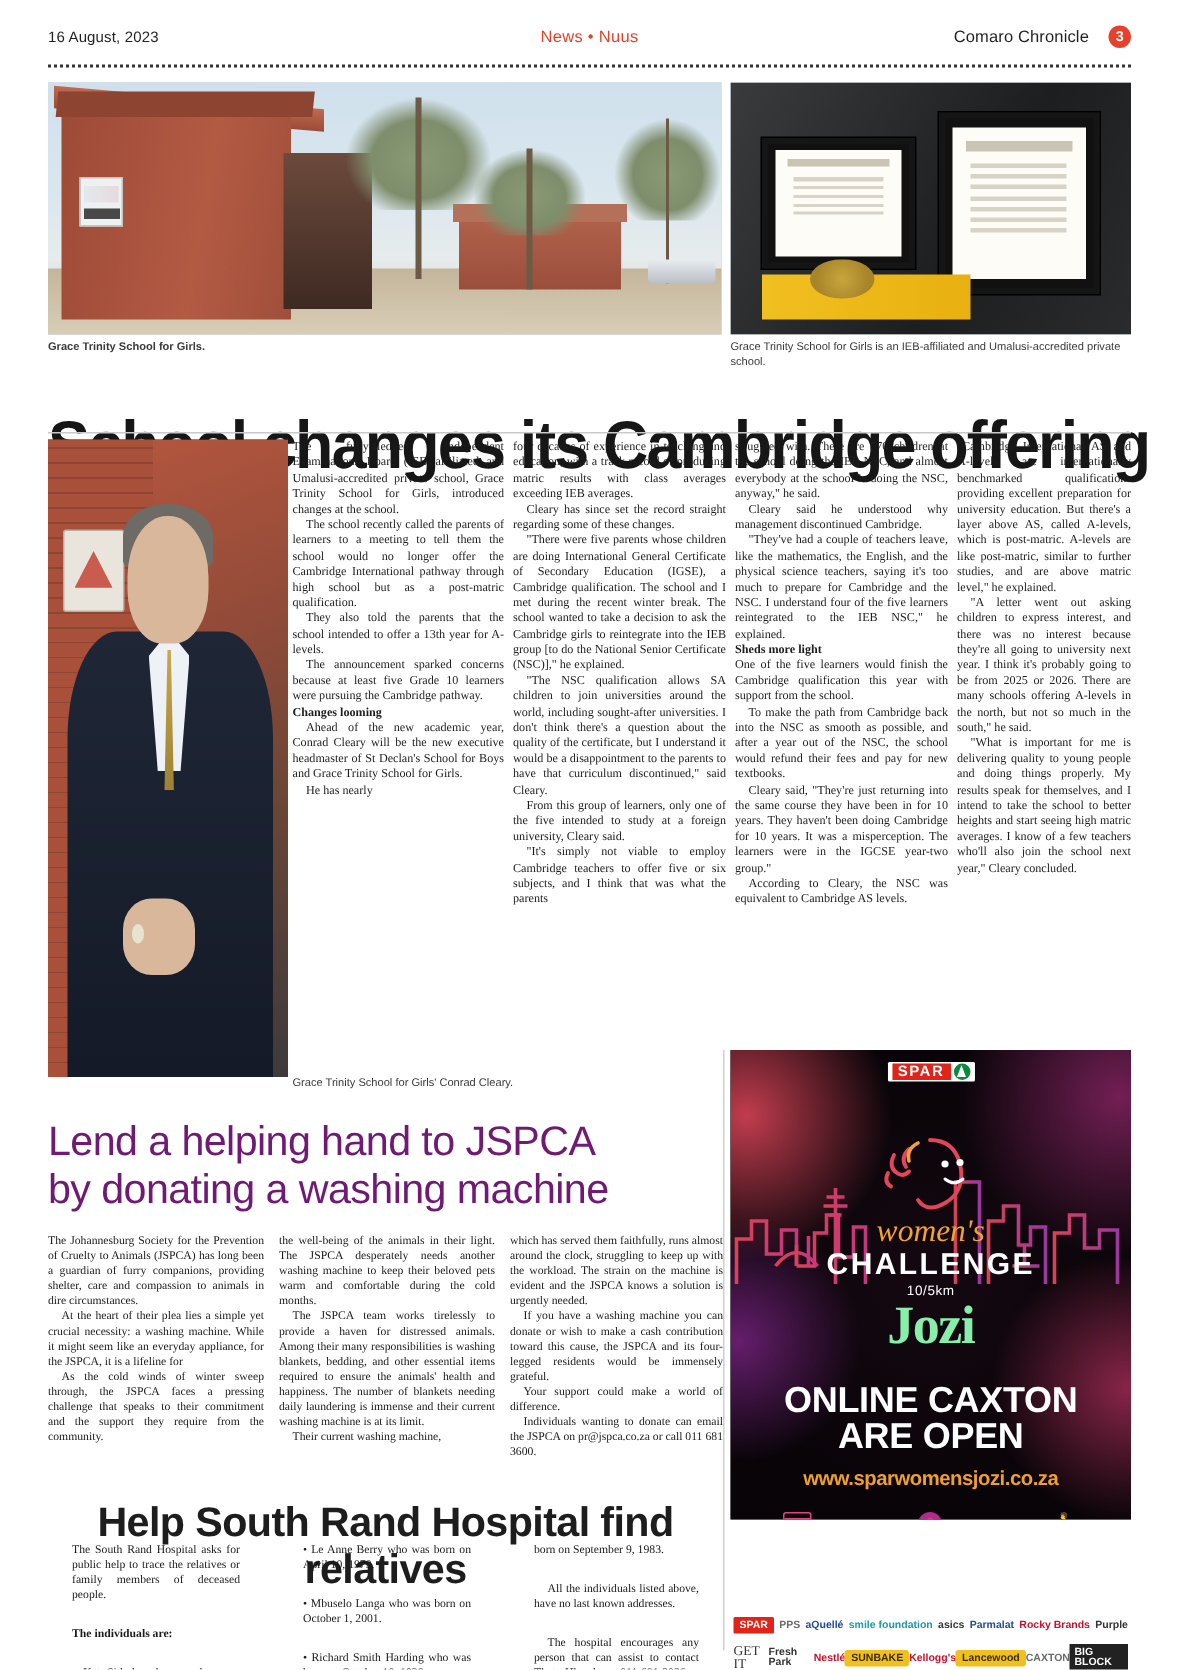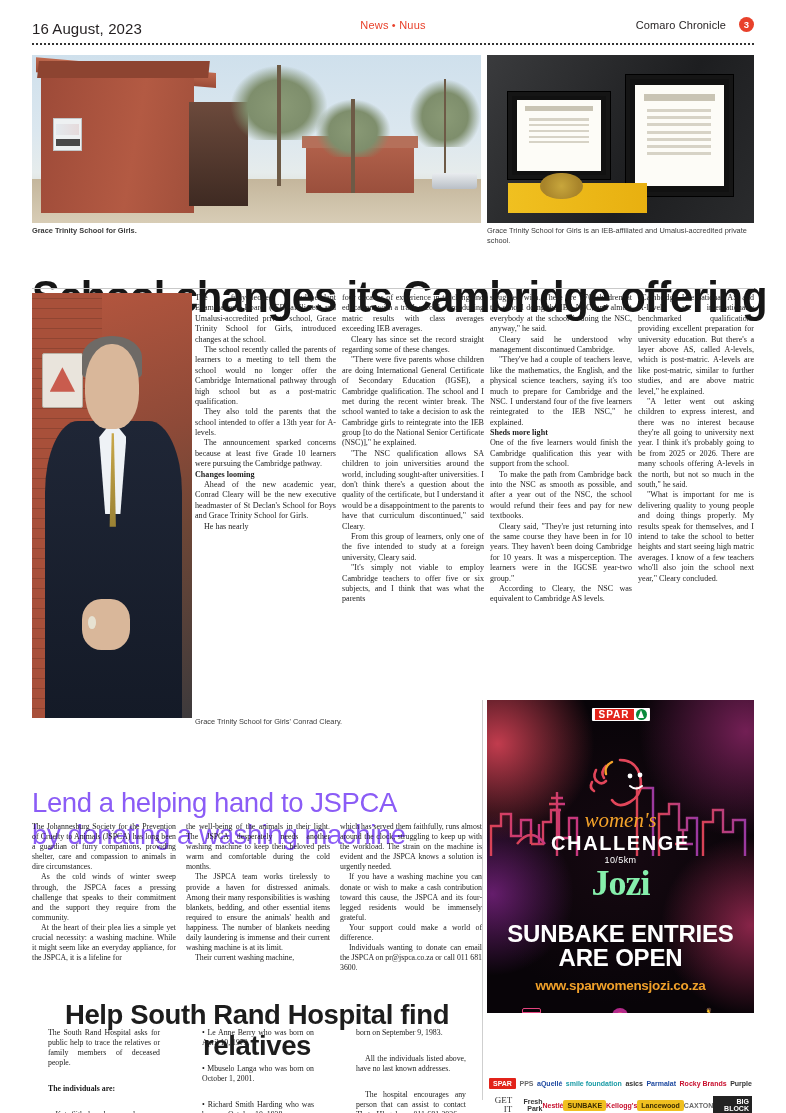--- a/index.html
+++ b/index.html
@@ -14,21 +14,21 @@
   }
   .page { position:relative; width:786px; height:1113px; padding: 0; }
 
   
   .masthead {
     position:absolute; left:32px; top:20px; width:722px; height:26px;
   }
   .mast-date {
     position:absolute; left:0; top:0;
     font-family:"Liberation Sans", sans-serif;
-    font-size:15px; color:#231f20; letter-spacing:.1px;
+    font-size:10px; color:#231f20; letter-spacing:.1px;
   }
   .mast-center {
     position:absolute; left:0; right:0; top:-1px; text-align:center;
     font-family:"Liberation Sans", sans-serif;
     font-size:11px; color:#e8412b; letter-spacing:.2px;
   }
   .mast-right {
     position:absolute; right:28px; top:-1px;
     font-family:"Liberation Sans", sans-serif;
     font-size:11px; color:#231f20; letter-spacing:.1px;
@@ -190,24 +190,24 @@
   .pt-ring{ position:absolute; left:35%; top:76%; width:5%; height:3%;
     background:#e7e2d2; border-radius:50%; }
   .cap-portrait{
     position:absolute; left:163px; top:424px; width:300px;
     font-family:"Liberation Sans", sans-serif;
     font-size:7.4px; color:#3a3a3a;
   }
 
   
   .jspca-head {
-    position:absolute; left:32px; top:764px; width:450px;
+    position:absolute; left:32px; top:722px; width:450px;
     font-family:"Liberation Sans", sans-serif;
     font-weight:normal;
-    font-size:27.5px; line-height:1.18; color:#8b5cf6;
+    font-size:27.5px; line-height:1.18; color:#701a75;
     letter-spacing:-0.4px;
   }
   .jspca-body { position:absolute; left:32px; top:822px; width:450px; }
   .jcol { position:absolute; top:0; font-size:7.8px; line-height:1.295; text-align:justify; }
   .jcol p { margin:0; text-indent:9px; }
   .jcol p.first { text-indent:0; }
   .j1 { left:0;   width:144px; }
   .j2 { left:154px; width:144px; }
   .j3 { left:308px; width:142px; }
 
@@ -311,21 +311,21 @@
   .pin:after{content:"";position:absolute;left:5px;top:4px;width:6px;height:6px;border-radius:50%;background:#e4447e;}
   .runner{ width:20px;height:20px;color:#e4447e;font-size:17px;line-height:20px;}
 
   
   .sponsors{
     position:absolute; left:487px; top:1052px; width:267px; height:46px;
     background:#fff;
   }
   .sp-row{ display:flex; align-items:center; justify-content:space-between; height:22px; padding:0 2px; }
   .sp{ font-family:"Liberation Sans", sans-serif; font-size:7px; font-weight:bold;
-       color:#333; text-align:right; line-height:1;margin-top:40px; }
+       color:#333; text-align:left; line-height:1;margin-top:40px; }
   .sp.box{ background:#e2231a; color:#fff; padding:2px 4px; border-radius:1px; }
   .sp.grey{ color:#6a6a6a; }
   .sp.blue{ color:#1f4aa0; }
   .sp.teal{ color:#1a9ba6; }
   .sp.gold{ background:#f0c020; color:#3a2a00; padding:2px 4px; border-radius:2px; }
   .sp.red2{ color:#c8102e; }
   .sp.dark{ background:#222; color:#fff; padding:2px 3px; }
   .sp.serif{ font-family:"Liberation Serif", serif; font-weight:normal; font-size:9px; color:#333; }
 </style>
 </head>
@@ -457,22 +457,22 @@
 
   <div class="divider-v"></div>
 
   <h2 class="jspca-head">
     <span>Lend a helping hand to JSPCA</span><br>
     <span>by donating a washing machine</span>
   </h2>
   <div class="jspca-body">
     <div class="jcol j1">
       <p class="first">The Johannesburg Society for the Prevention of Cruelty to Animals (JSPCA) has long been a guardian of furry companions, providing shelter, care and compassion to animals in dire circumstances.</p>
+      <p>At the heart of their plea lies a simple yet crucial necessity: a washing machine. While it might seem like an everyday appliance, for the JSPCA, it is a lifeline for</p>
       <p>As the cold winds of winter sweep through, the JSPCA faces a pressing challenge that speaks to their commitment and the support they require from the community.</p>
-      <p>At the heart of their plea lies a simple yet crucial necessity: a washing machine. While it might seem like an everyday appliance, for the JSPCA, it is a lifeline for</p>
     </div>
     <div class="jcol j2">
       <p class="first">the well-being of the animals in their light. The JSPCA desperately needs another washing machine to keep their beloved pets warm and comfortable during the cold months.</p>
       <p>The JSPCA team works tirelessly to provide a haven for distressed animals. Among their many responsibilities is washing blankets, bedding, and other essential items required to ensure the animals' health and happiness. The number of blankets needing daily laundering is immense and their current washing machine is at its limit.</p>
       <p>Their current washing machine,</p>
     </div>
     <div class="jcol j3">
       <p class="first">which has served them faithfully, runs almost around the clock, struggling to keep up with the workload. The strain on the machine is evident and the JSPCA knows a solution is urgently needed.</p>
       <p>If you have a washing machine you can donate or wish to make a cash contribution toward this cause, the JSPCA and its four-legged residents would be immensely grateful.</p>
       <p>Your support could make a world of difference.</p>
@@ -548,21 +548,21 @@
       <circle cx="54" cy="19" r="2.4" fill="#fff"></circle>
       <path d="M44,30 q6,5 12,0" stroke="#fff" stroke-width="2" fill="none" stroke-linecap="round"></path>
     </svg>
 
     <div class="ad-womens">women's</div>
     <div class="ad-challenge">CHALLENGE</div>
     <div class="ad-dist">10/5km</div>
     <div class="ad-jozi">Jozi</div>
 
     <div class="ad-online">
-      <span>SUNBAKE ENTRIES</span><br>
+      <span>ONLINE CAXTON</span><br>
       <span>ARE OPEN</span>
     </div>
 
     <div class="ad-url">www.sparwomensjozi.co.za</div>
 
     <div class="ad-info">
       <div class="item">
         <div class="glyph">
           <div class="cal">1</div>
         </div>

